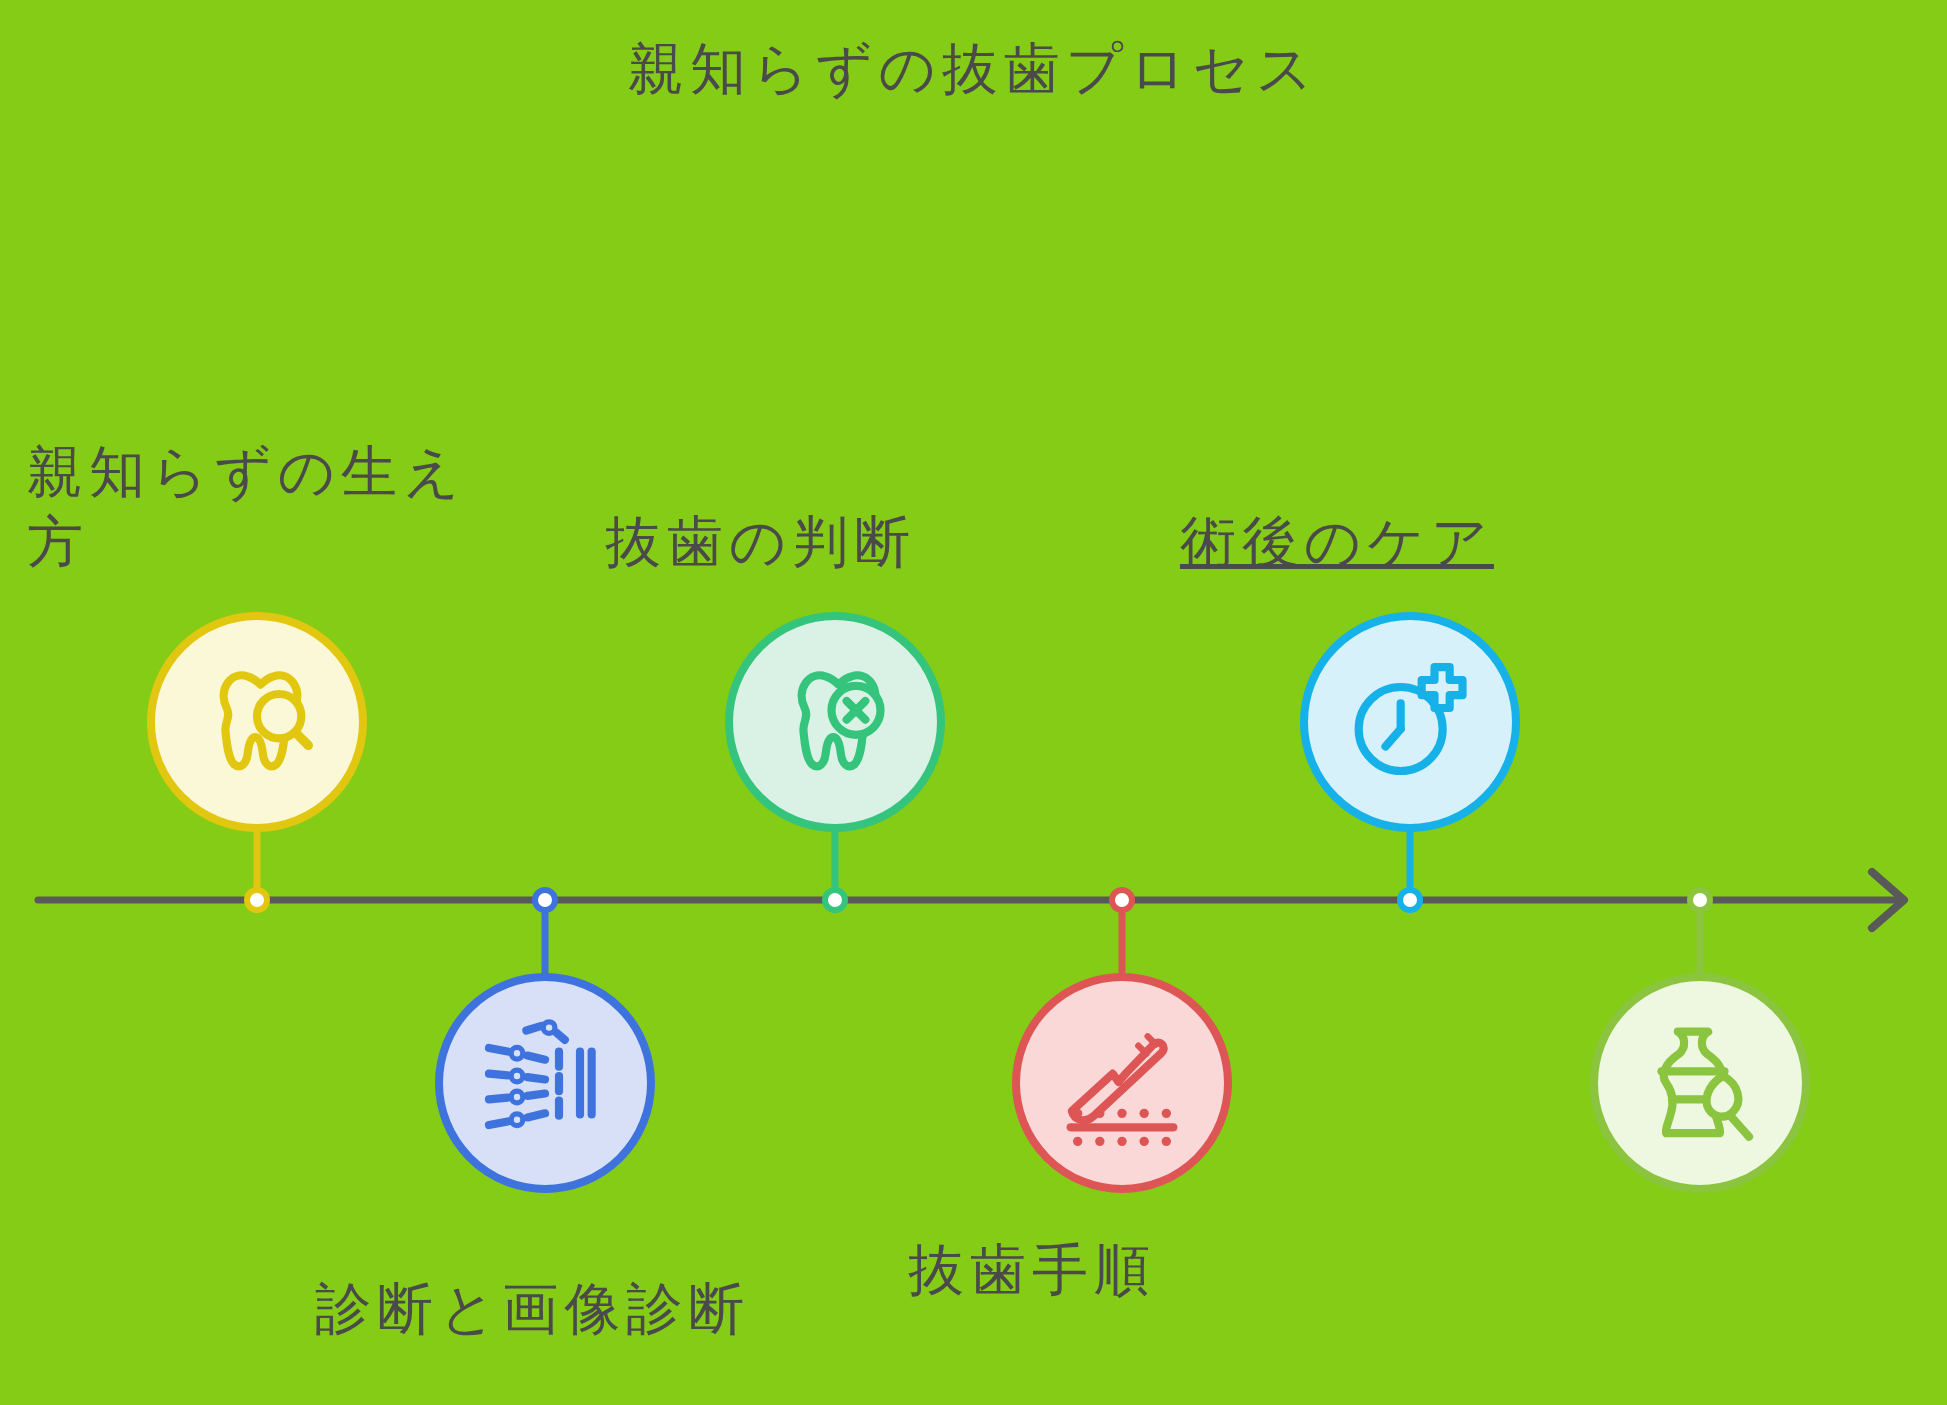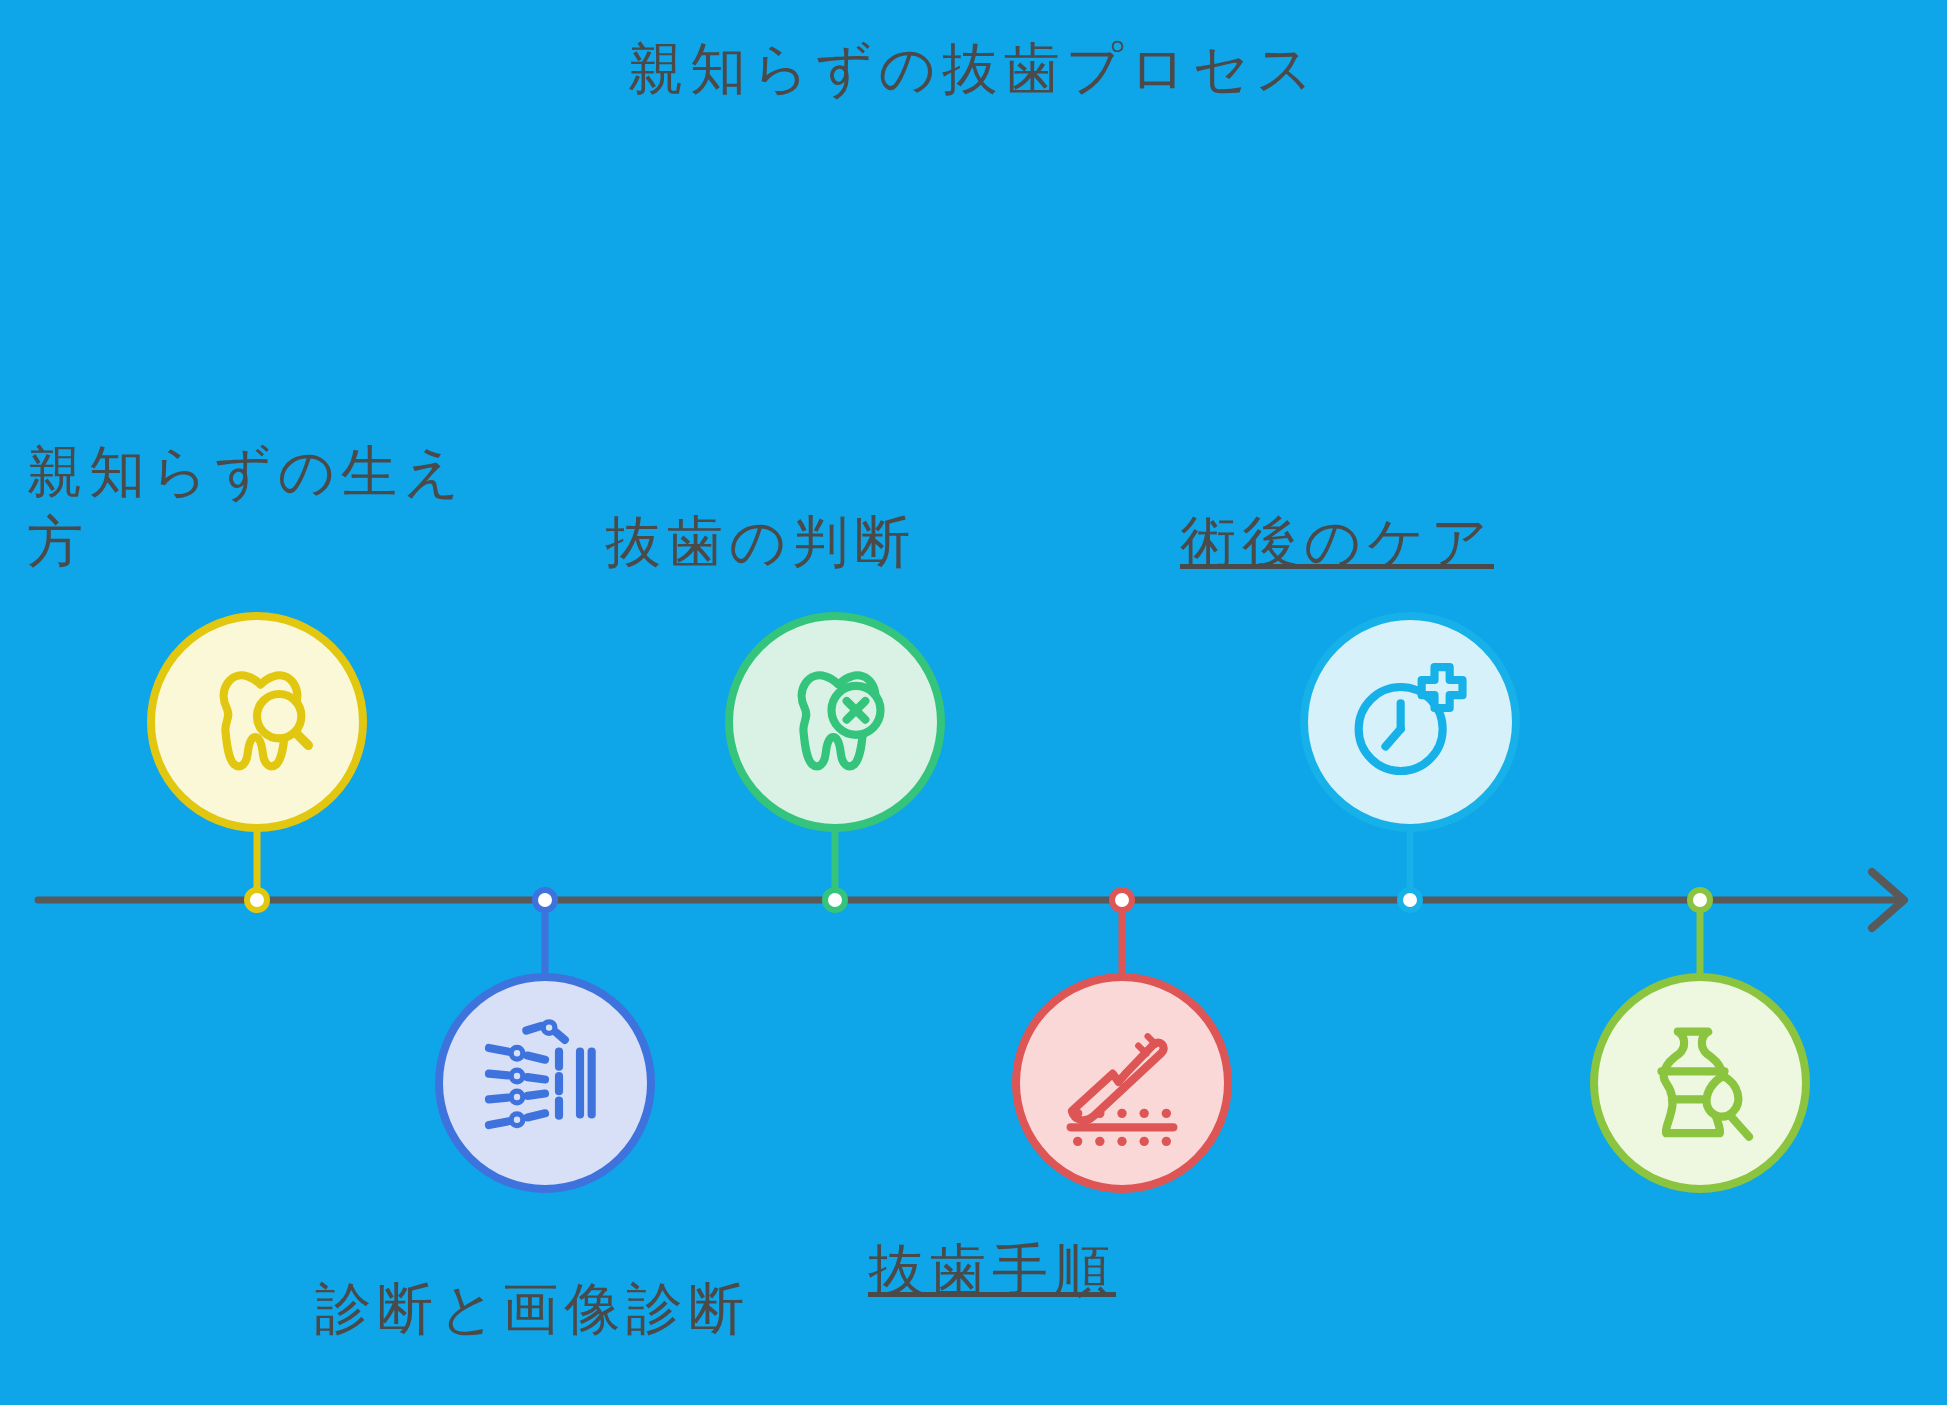--- a/index.html
+++ b/index.html
@@ -1,17 +1,17 @@
 <!DOCTYPE html>
 <html><head>
 <meta charset="utf-8">
 <style>
   html,body{margin:0;padding:0;background:#ffffff;}
   .canvas{
-    position:relative;width:1947px;height:1405px;background:#0ea5e9;overflow:hidden;
+    position:relative;width:1947px;height:1405px;background:#84cc16;overflow:hidden;
     font-family:"Liberation Sans","DejaVu Sans",sans-serif;color:#4a4a4a;
   }
   .title{
     position:absolute;top:34px;left:0;width:100%;text-align:center;
     font-size:56px;letter-spacing:6px;line-height:70px;color:#4a4a4a;
   }
   .label{
     position:absolute;width:460px;text-align:left;
     font-size:56px;letter-spacing:6px;line-height:70px;color:#4a4a4a;
   }
@@ -104,21 +104,21 @@
   <div class="label" style="left:605px;top:507px;">抜歯の判断</div>
   <div class="node-circle" style="left: 725px; top: 612px; --stroke: #34c47c; --fill: #d9f2e5;">
     <svg class="icon" width="140" height="140" viewBox="0 0 120 120">
       <path class="stroke" d="M34,48 C26,32 38,16 52,21 C56,22 60,25 63,28 C66,25 70,22 74,21 C88,16 100,32 92,48 C88,56 85,60 84,68 C83,78 82,90 77,96 C71,101 66,96 65,87 C64,78 62,73 58.5,73 C55,73 53,78 52,87 C51,96 46,101 40,96 C35,90 34,78 33,68 C32,60 38,56 34,48 Z"></path>
       <circle class="fillmask" cx="78" cy="50" r="21"></circle>
       <line class="stroke" x1="70" y1="42" x2="86" y2="58"></line>
       <line class="stroke" x1="86" y1="42" x2="70" y2="58"></line>
     </svg>
   </div>
 
-  <div class="label" style="left:868px;top:1235px;text-decoration:underline;">抜歯手順</div>
+  <div class="label" style="left:908px;top:1235px;">抜歯手順</div>
   <div class="node-circle" style="left: 1012px; top: 973px; --stroke: #de5555; --fill: #fad8d8;">
     <svg class="icon" width="140" height="140" viewBox="0 0 120 120">
       <path class="stroke" d="M17,84 L52,52 L57,59 L64,51 L87,27 C92,22 99,29 94,34 L36,88 C29,95 19,92 17,84 Z"></path>
       <line class="stroke" x1="74" y1="28" x2="81" y2="35" style="stroke-width:5.5;"></line>
       <line class="stroke" x1="82" y1="20" x2="89" y2="27" style="stroke-width:5.5;"></line>
       <line class="stroke" x1="16" y1="98" x2="104" y2="98"></line>
       <circle class="dotfill" cx="22" cy="86" r="4"></circle>
         <circle class="dotfill" cx="41" cy="86" r="4"></circle>
         <circle class="dotfill" cx="60" cy="86" r="4"></circle>
         <circle class="dotfill" cx="79" cy="86" r="4"></circle>

